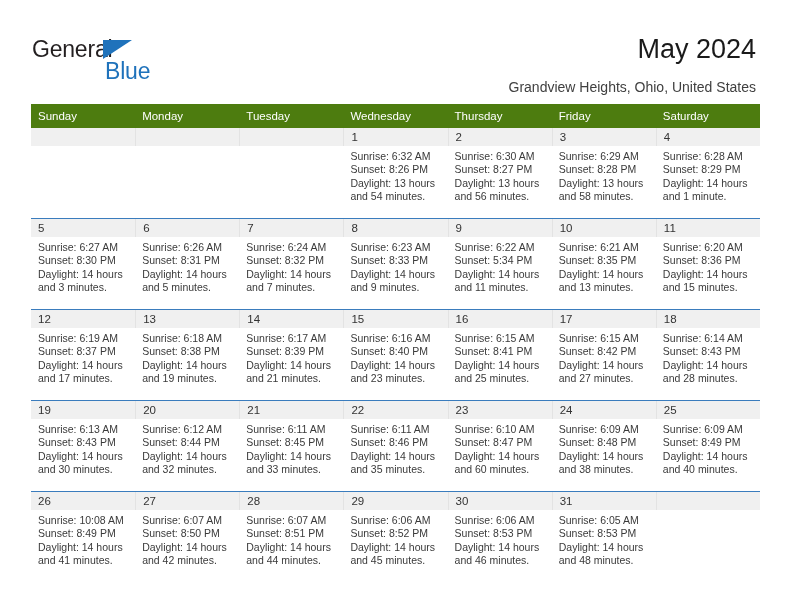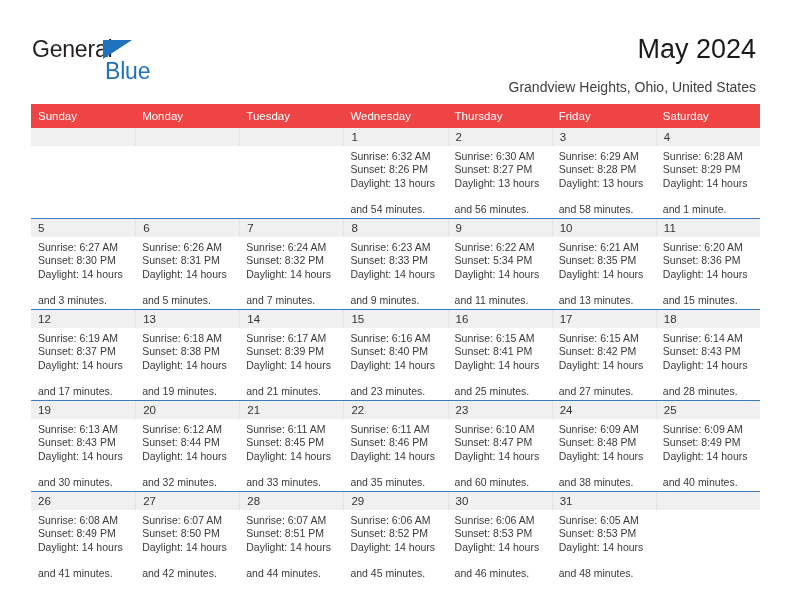--- a/index.html
+++ b/index.html
@@ -90,21 +90,21 @@
   .cal {
     position: absolute;
     left: 31px;
     top: 104px;
     width: 729px;
     border-collapse: collapse;
     table-layout: fixed;
   }
 
   .cal th {
-    background: #ef4444;
+    background: #4d7c0f;
     color: #ffffff;
     font-size: 11.5px;
     font-weight: normal;
     text-align: left;
     padding: 6px 0 6px 7px;
     height: 20px;
     box-sizing: border-box;
     border: none;
   }
 
@@ -142,21 +142,20 @@
     padding: 4px 6px 0 7px;
     font-size: 10.5px;
     line-height: 13.4px;
     color: #3a3a3a;
   }
   .details div {
     white-space: nowrap;
   }
   .details .dl2 {
     white-space: nowrap;
-    margin-top: 13px;
   }
 </style>
 </head>
 <body>
 
 <div class="page">
 
   <div class="top">
 
     <div class="logo">
@@ -501,21 +500,21 @@
               </div>
             </div>
           </td>
       </tr>
 
       <tr class="week">
         <td class="first">
             <div class="cell">
               <div class="daynum-band">26</div>
               <div class="details">
-                <div>Sunrise: 6:08 AM</div>
+                <div>Sunrise: 10:08 AM</div>
                 <div>Sunset: 8:49 PM</div>
                 <div>Daylight: 14 hours</div>
                 <div class="dl2">and 41 minutes.</div>
               </div>
             </div>
           </td>
         <td>
             <div class="cell">
               <div class="daynum-band">27</div>
               <div class="details">

